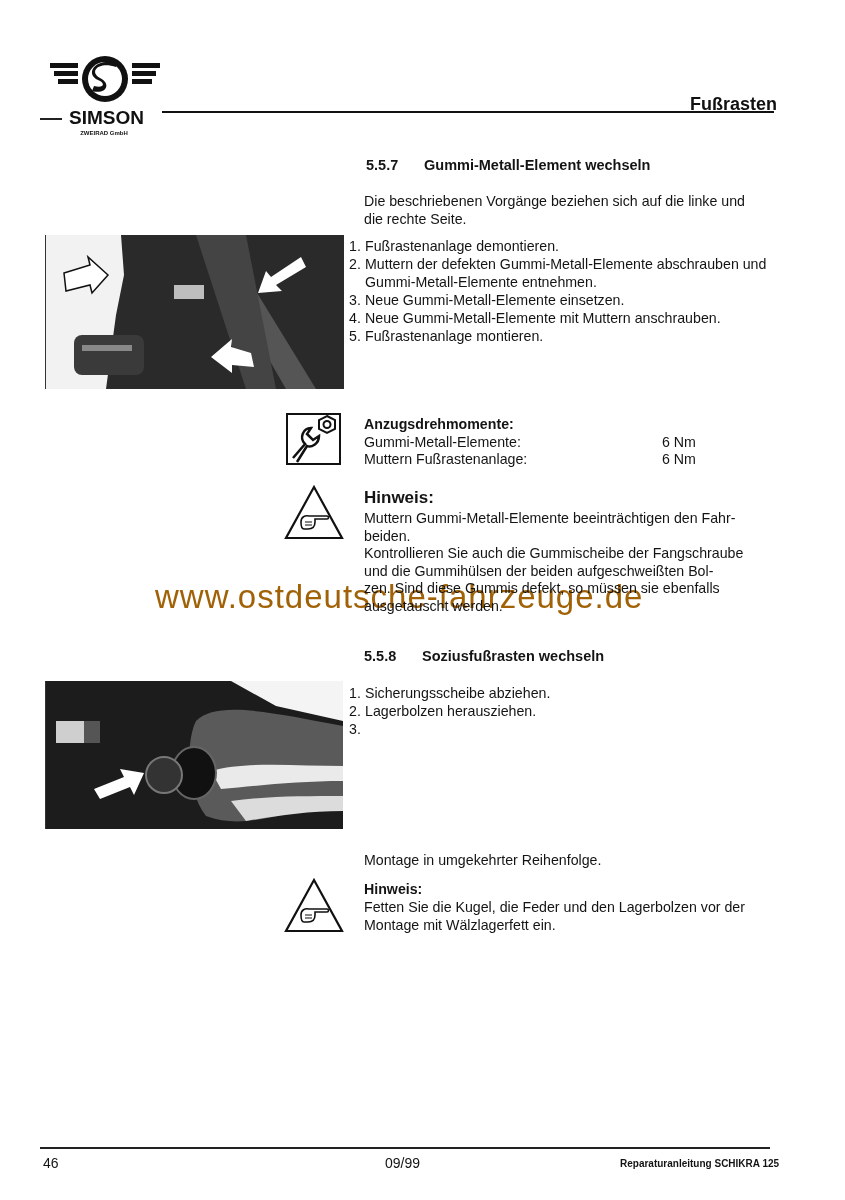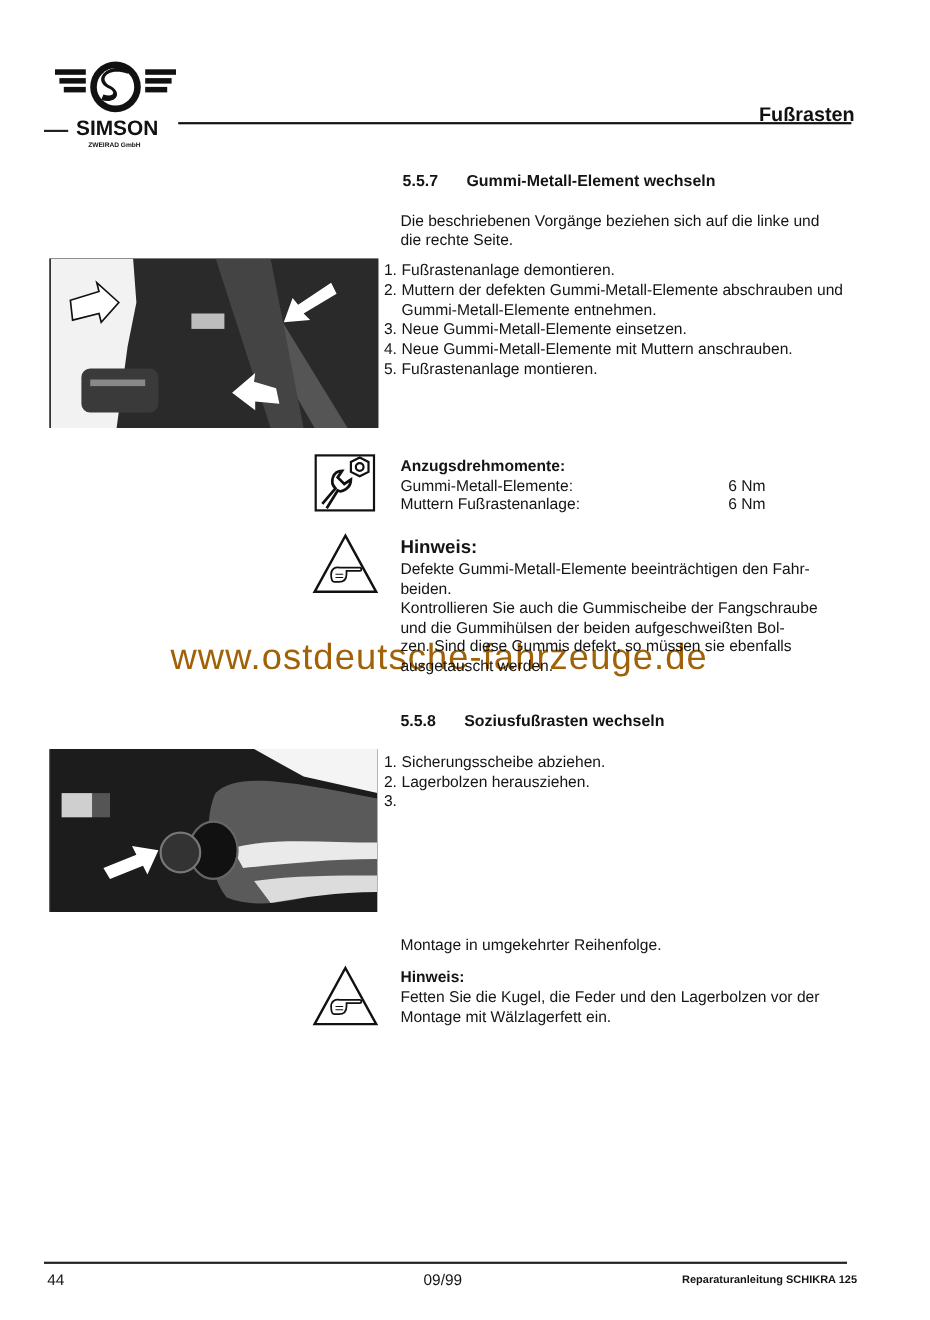--- a/index.html
+++ b/index.html
@@ -121,21 +121,21 @@
 <div class="abs" style="left:283px; top:484px; width:62px; height:58px;">
   <svg width="62" height="58" viewBox="0 0 62 58">
     <polygon points="31,3 59,54 3,54" fill="#fff" stroke="#111" stroke-width="2.2"></polygon>
     <path d="M18 38 C18 33, 22 31, 26 32 L44 32 C46 32, 46 35, 44 35 L32 35 L32 38 C32 42, 30 45, 25 45 L21 45 C19 45, 18 42, 18 38 Z" fill="#fff" stroke="#111" stroke-width="1.6"></path>
     <path d="M22 38 H29 M22 41 H29" stroke="#111" stroke-width="1"></path>
   </svg>
 </div>
 <div class="abs watermark">www.ostdeutsche-fahrzeuge.de</div>
 <div class="abs note-head-big" style="left:364px; top:488px;">Hinweis:</div>
 <div class="abs p" style="left:364px; top:510px; width:420px;">
-  <div>Defekte Gummi-Metall-Elemente beeinträchtigen den Fahr-</div>
+  <div>Muttern Gummi-Metall-Elemente beeinträchtigen den Fahr-</div>
   <div>beiden.</div>
   <div>Kontrollieren Sie auch die Gummischeibe der Fangschraube</div>
   <div>und die Gummihülsen der beiden aufgeschweißten Bol-</div>
   <div>zen. Sind diese Gummis defekt, so müssen sie ebenfalls</div>
   <div>ausgetauscht werden.</div>
 </div>
 
 <div class="abs h3" style="left:364px; top:648px;">
   <span class="num">5.5.8</span><span>Soziusfußrasten wechseln</span>
 </div>
@@ -171,15 +171,15 @@
     <path d="M22 38 H29 M22 41 H29" stroke="#111" stroke-width="1"></path>
   </svg>
 </div>
 <div class="abs note-head" style="left:364px; top:881px;">Hinweis:</div>
 <div class="abs p" style="left:364px; top:899px; width:420px;">
   <div>Fetten Sie die Kugel, die Feder und den Lagerbolzen vor der</div>
   <div>Montage mit Wälzlagerfett ein.</div>
 </div>
 
 <div class="abs footer-rule"></div>
-<div class="abs page-num">44</div>
+<div class="abs page-num">46</div>
 <div class="abs date">09/99</div>
 <div class="abs manual">Reparaturanleitung SCHIKRA 125</div>
 
 </body></html>

